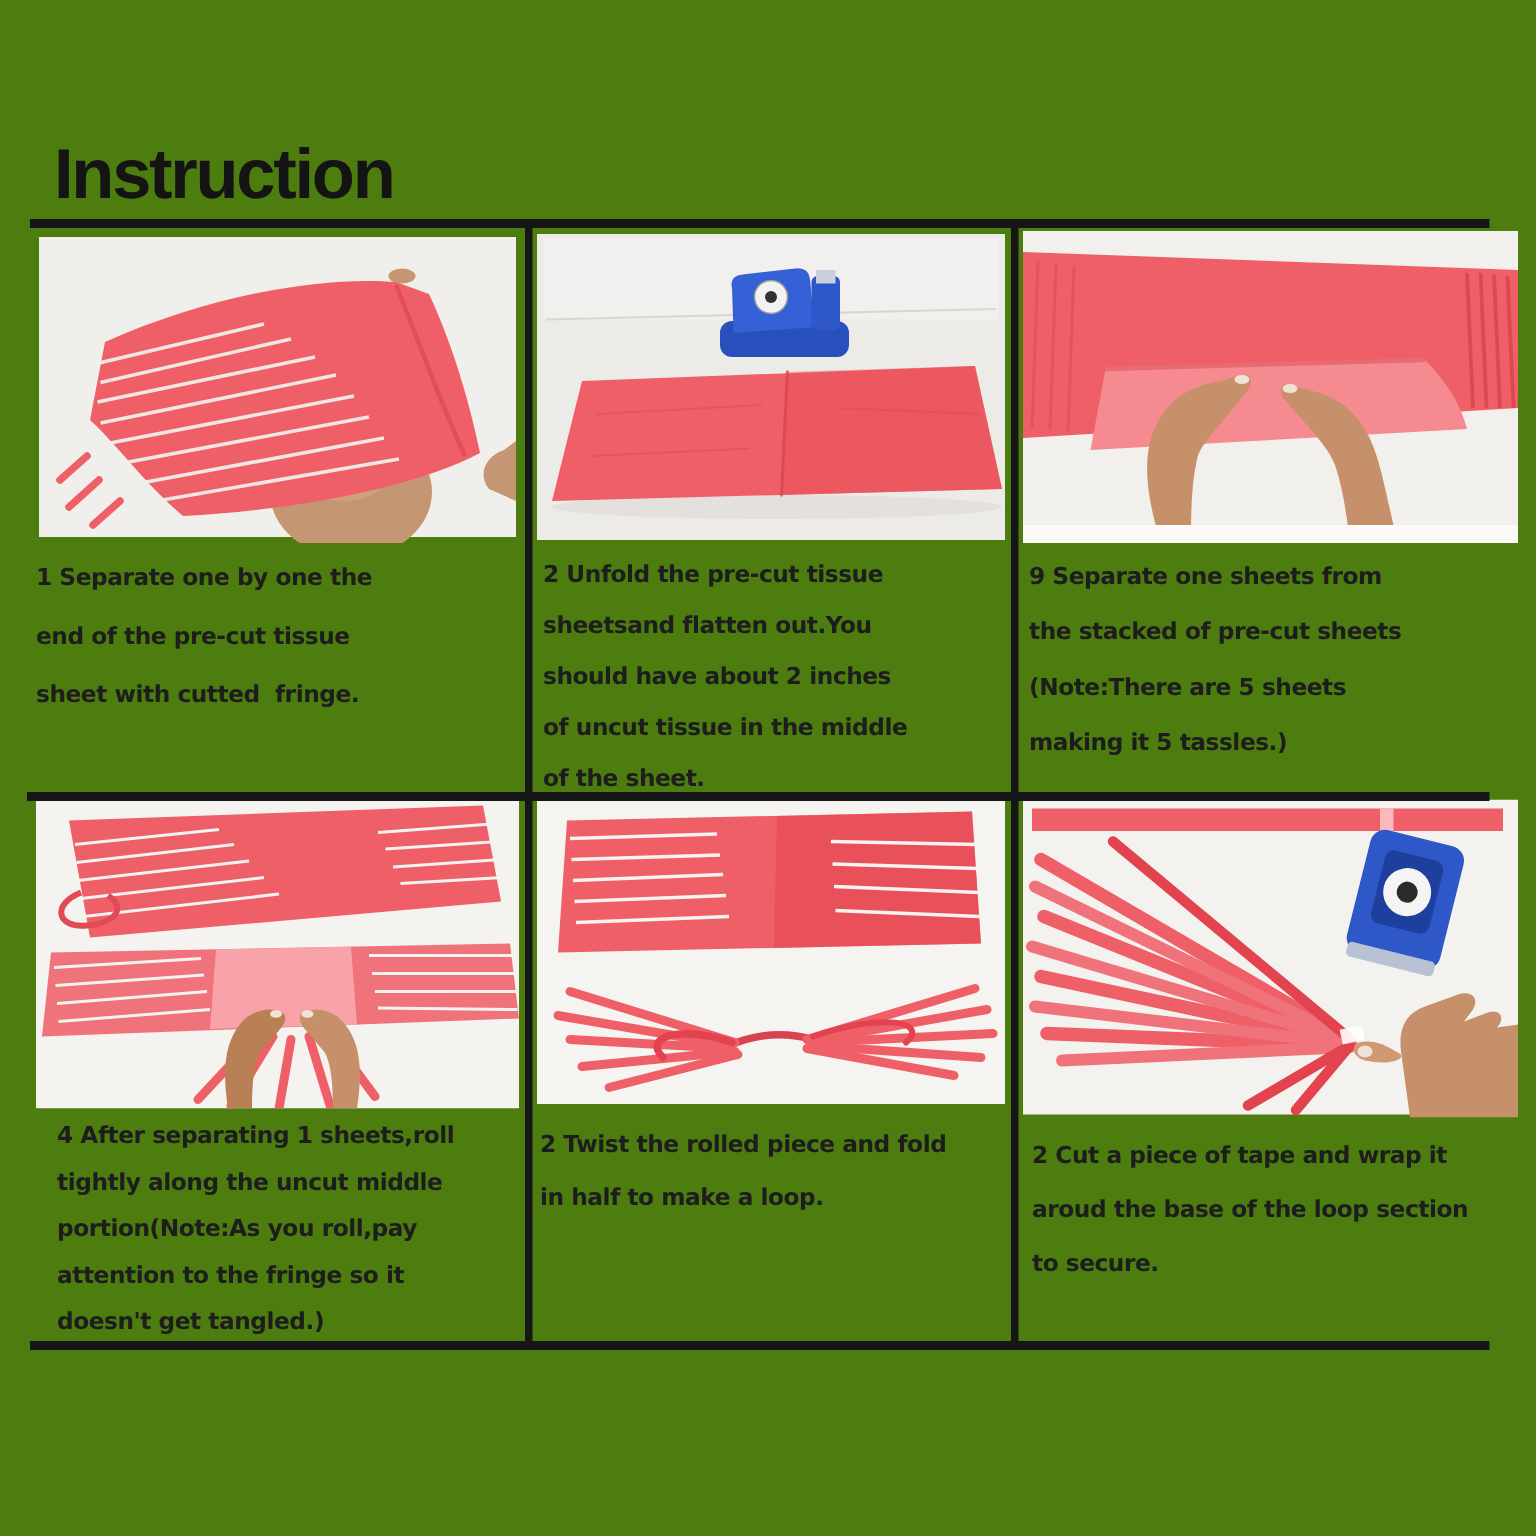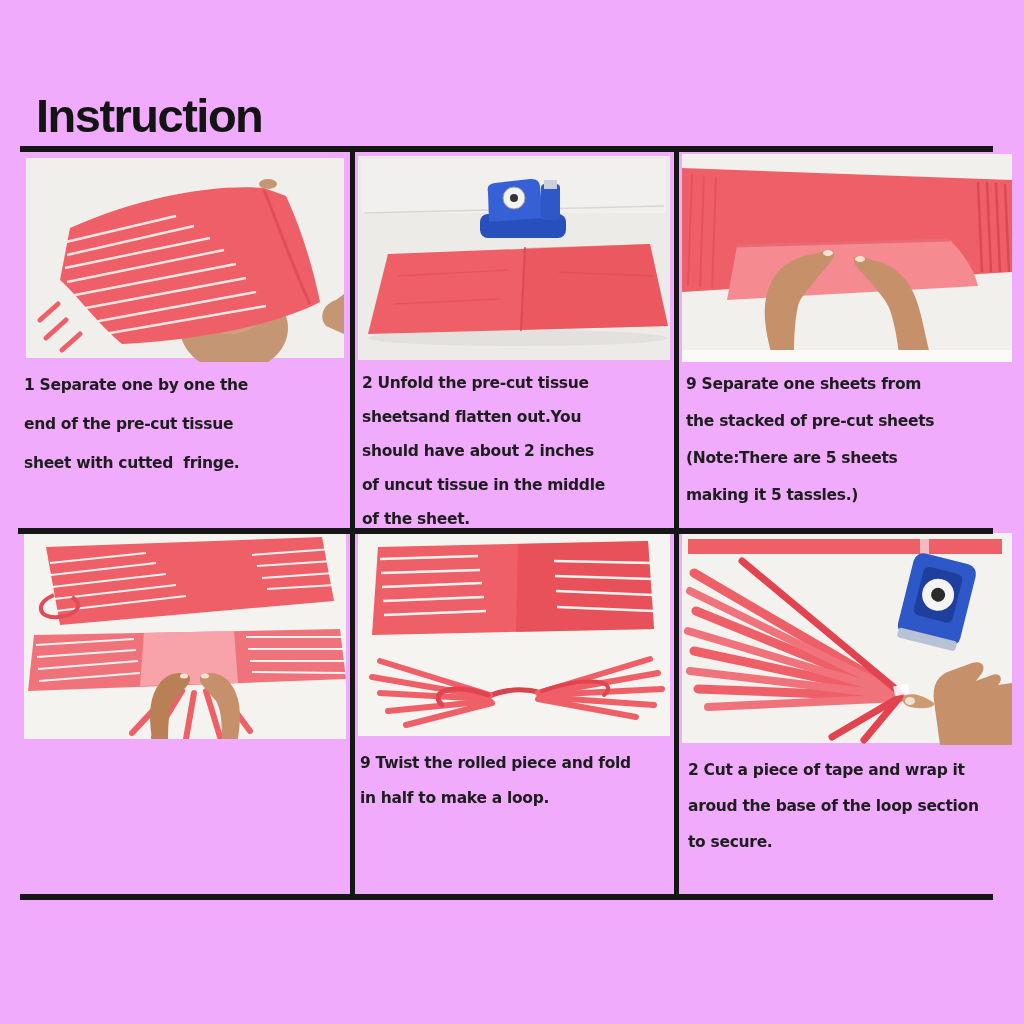--- a/index.html
+++ b/index.html
@@ -1,16 +1,16 @@
 <!DOCTYPE html>
 <html><head>
 <meta charset="utf-8">
 <style>
   html,body{margin:0;padding:0;background:#ffffff;}
-  #canvas{position:relative;width:1024px;height:1024px;background:#f0abfc;overflow:hidden;
+  #canvas{position:relative;width:1024px;height:1024px;background:#4d7c0f;overflow:hidden;
           font-family:"DejaVu Sans", sans-serif;}
   .title{position:absolute;left:36px;top:88px;font-family:"Liberation Sans", sans-serif;
          font-weight:700;font-size:47px;letter-spacing:-1.5px;color:#141414;}
   .gridline{position:absolute;background:#161616;}
   .photo{position:absolute;}
   .photo svg{display:block;width:100%;height:100%;}
   .caption{position:absolute;font-weight:700;font-size:15.5px;letter-spacing:-0.3px;
            color:#1d1d1d;white-space:pre-wrap;}
   .lh39{line-height:39px;} .lh37{line-height:37px;} .lh34{line-height:34px;}
   .lh31{line-height:31px;} .lh35{line-height:35px;} .lh36{line-height:36px;}
@@ -247,21 +247,26 @@
 sheet with cutted  fringe.</div>
   <div class="caption lh34" style="left:362px;top:366px;width:318px;">2 Unfold the pre-cut tissue
 sheetsand flatten out.You
 should have about 2 inches
 of uncut tissue in the middle
 of the sheet.</div>
   <div class="caption lh37" style="left:686px;top:366px;width:338px;">9 Separate one sheets from
 the stacked of pre-cut sheets
 (Note:There are 5 sheets
 making it 5 tassles.)</div>
-  <div class="caption lh35" style="left:360px;top:746px;width:320px;">9 Twist the rolled piece and fold
+  <div class="caption lh31" style="left:38px;top:742px;width:316px;">4 After separating 1 sheets,roll
+tightly along the uncut middle
+portion(Note:As you roll,pay
+attention to the fringe so it
+doesn't get tangled.)</div>
+  <div class="caption lh35" style="left:360px;top:746px;width:320px;">2 Twist the rolled piece and fold
 in half to make a loop.</div>
   <div class="caption lh36" style="left:688px;top:752px;width:336px;">2 Cut a piece of tape and wrap it
 aroud the base of the loop section
 to secure.</div>
 
   <div class="gridline" style="left:20px;top:146px;width:973px;height:6px;"></div>
   <div class="gridline" style="left:18px;top:528px;width:975px;height:6px;"></div>
   <div class="gridline" style="left:20px;top:894px;width:973px;height:6px;"></div>
   <div class="gridline" style="left:350px;top:146px;width:5px;height:754px;"></div>
   <div class="gridline" style="left:674px;top:146px;width:5px;height:754px;"></div>

